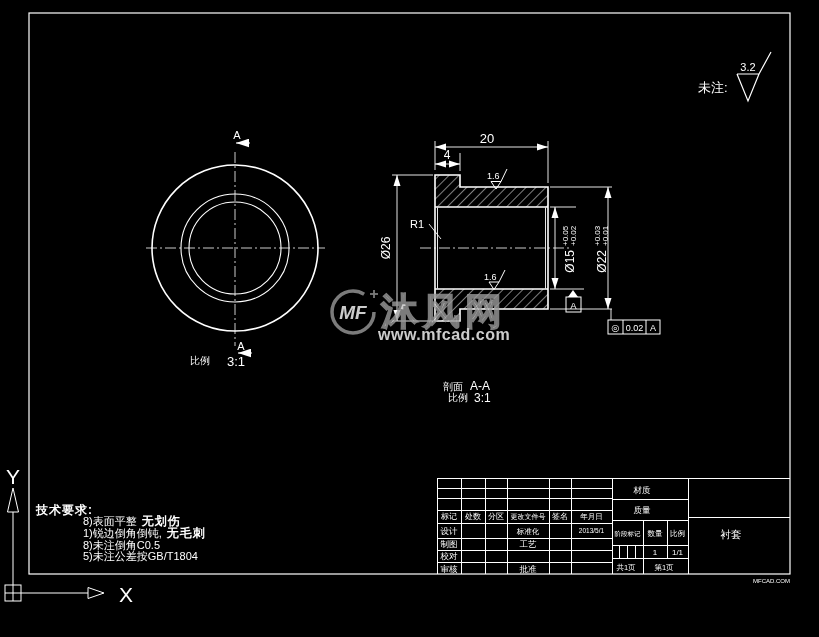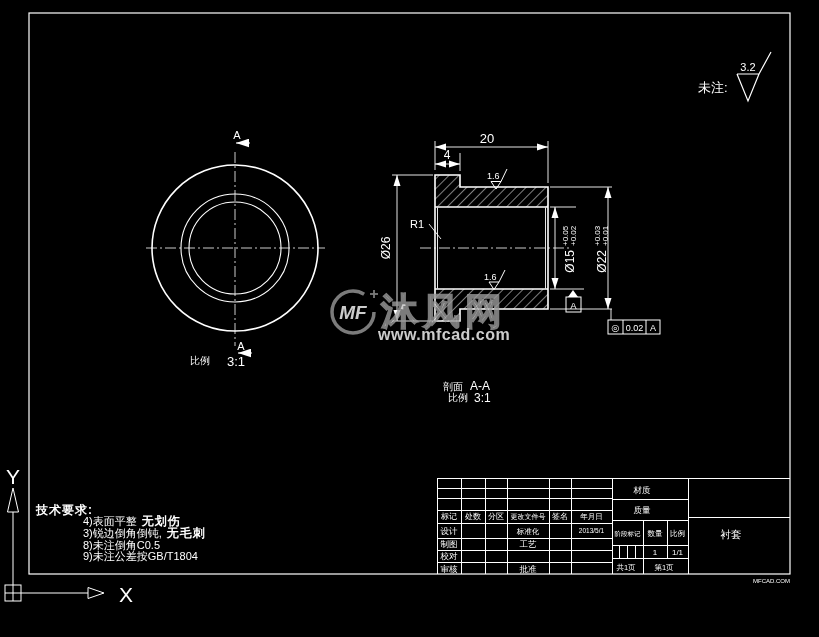--- a/index.html
+++ b/index.html
@@ -208,17 +208,17 @@
     <polygon points="104,593 88,587.5 88,598.5"></polygon>
   </g>
   <text x="13" y="484" font-size="21" text-anchor="middle">Y</text>
   <text x="126" y="602" font-size="21" text-anchor="middle">X</text>
 
   <text x="753" y="583" font-size="6" fill="#999">MFCAD.COM</text>
 </svg>
 
 <div class="abs tech-head" style="left:36px;top:502px">技术要求:</div>
 <div class="abs tech-lines" style="left:83px;top:516px">
-  <div><span>4)表面平整</span><b>无划伤</b></div>
-  <div><span>3)锐边倒角倒钝,</span><b>无毛刺</b></div>
+  <div><span>8)表面平整</span><b>无划伤</b></div>
+  <div><span>1)锐边倒角倒钝,</span><b>无毛刺</b></div>
   <div>8)未注倒角C0.5</div>
-  <div>9)未注公差按GB/T1804</div>
+  <div>5)未注公差按GB/T1804</div>
 </div>
 
 </body></html>

